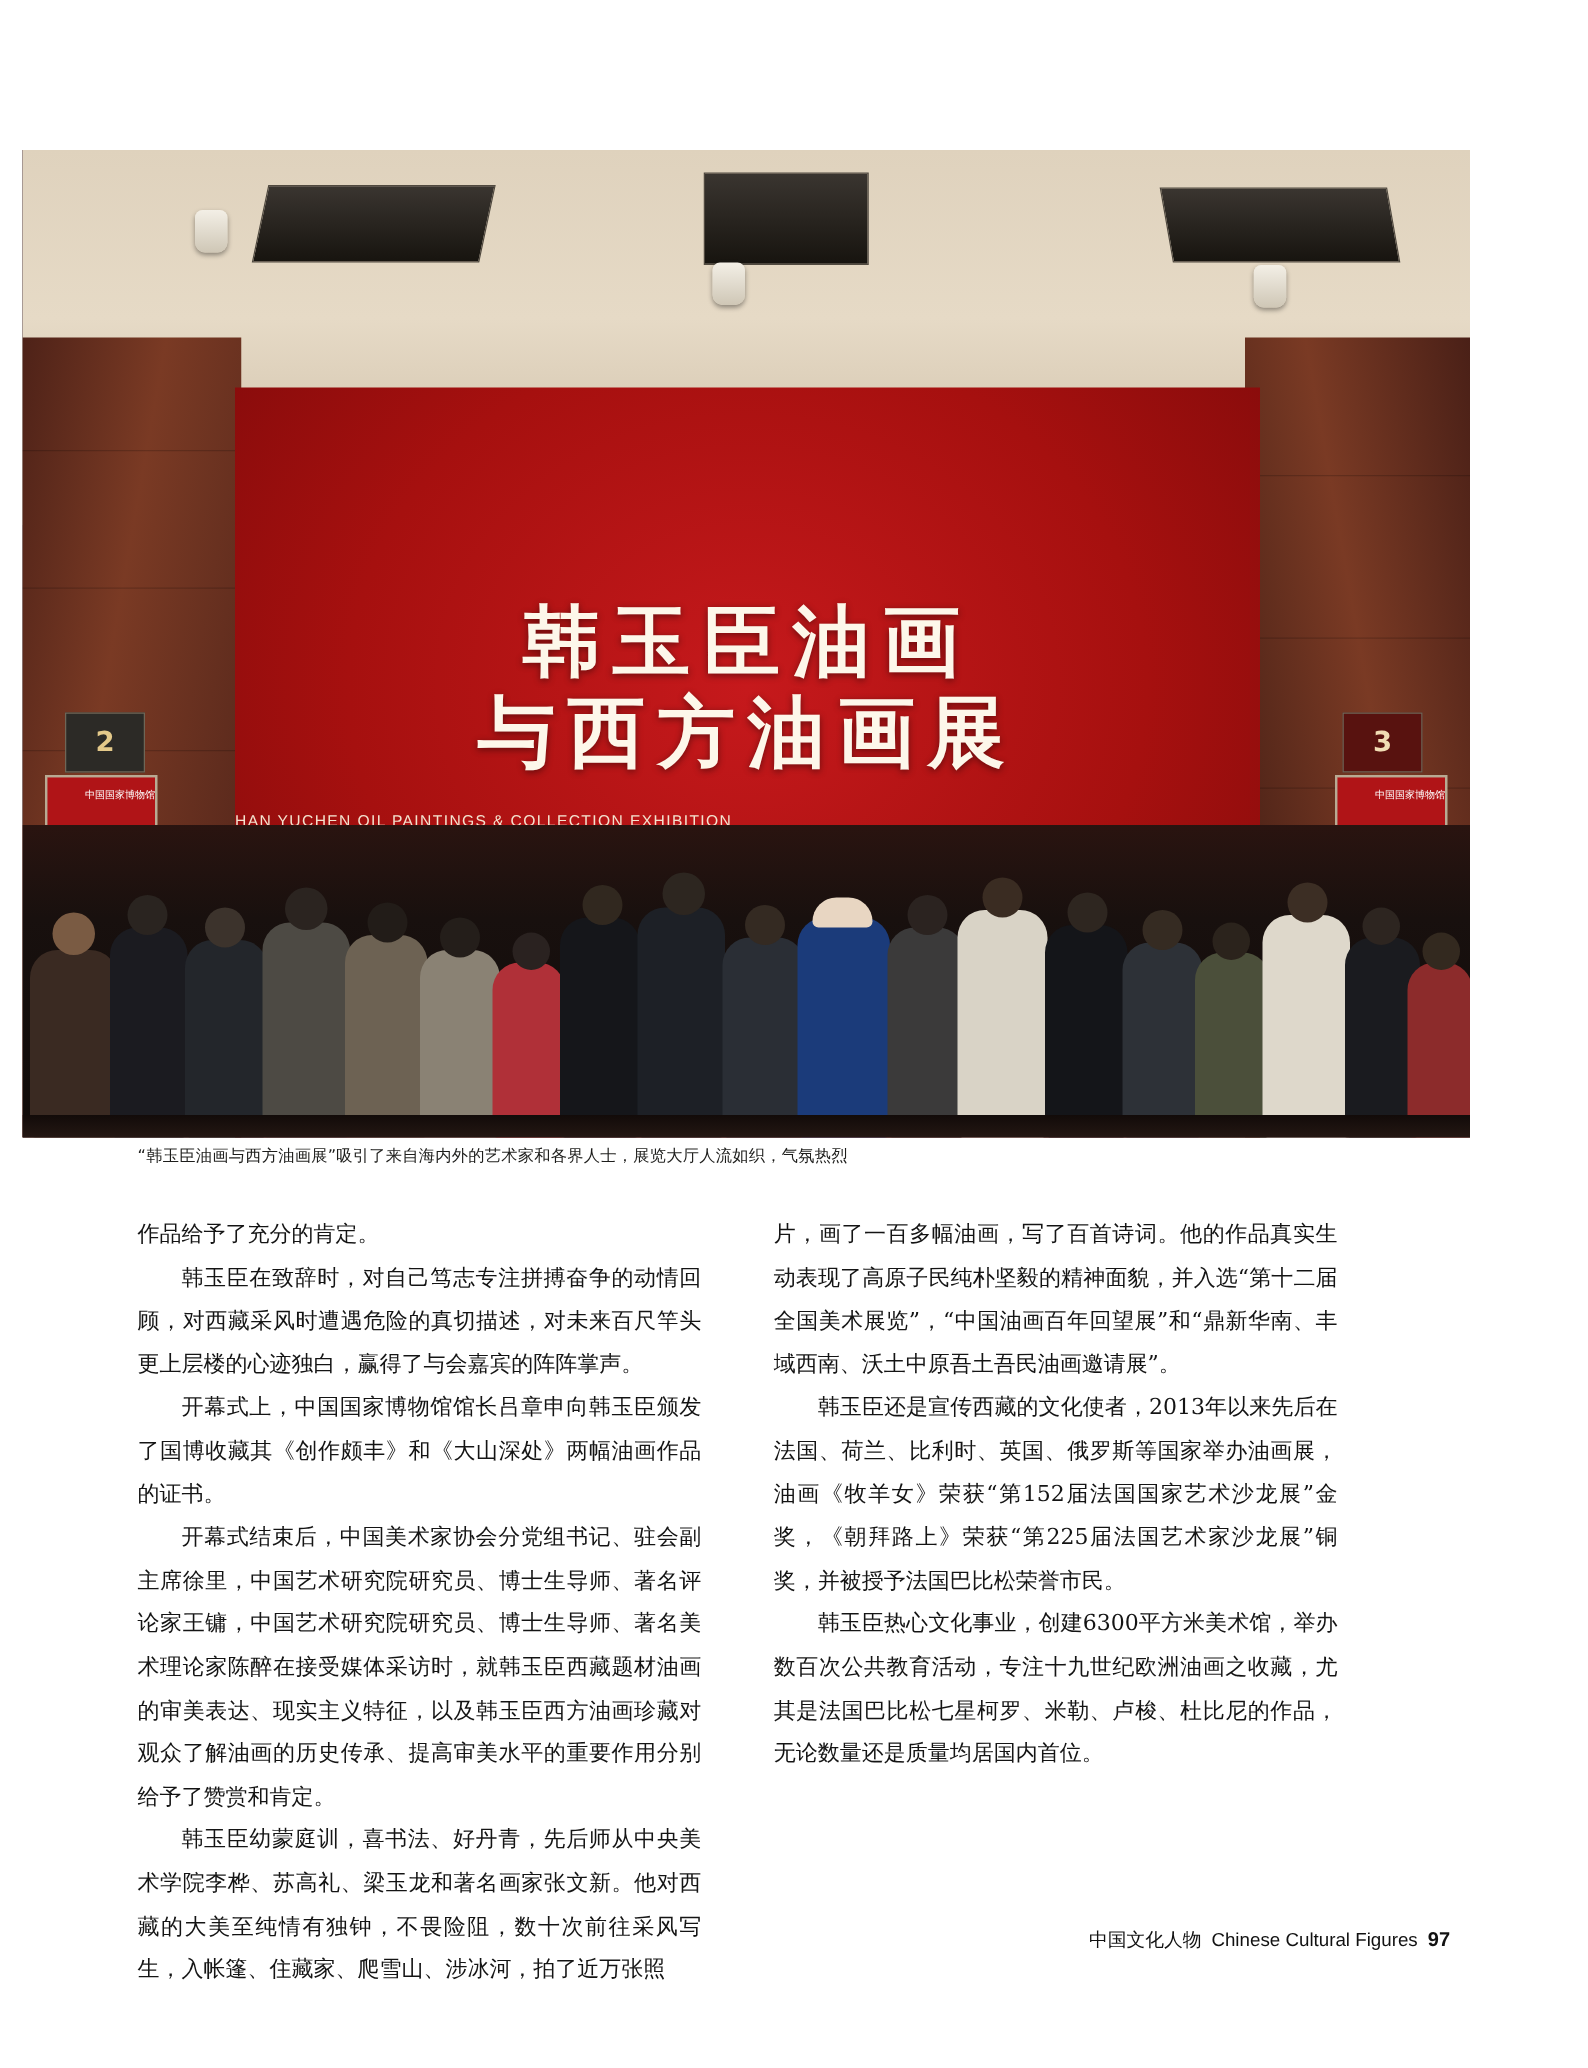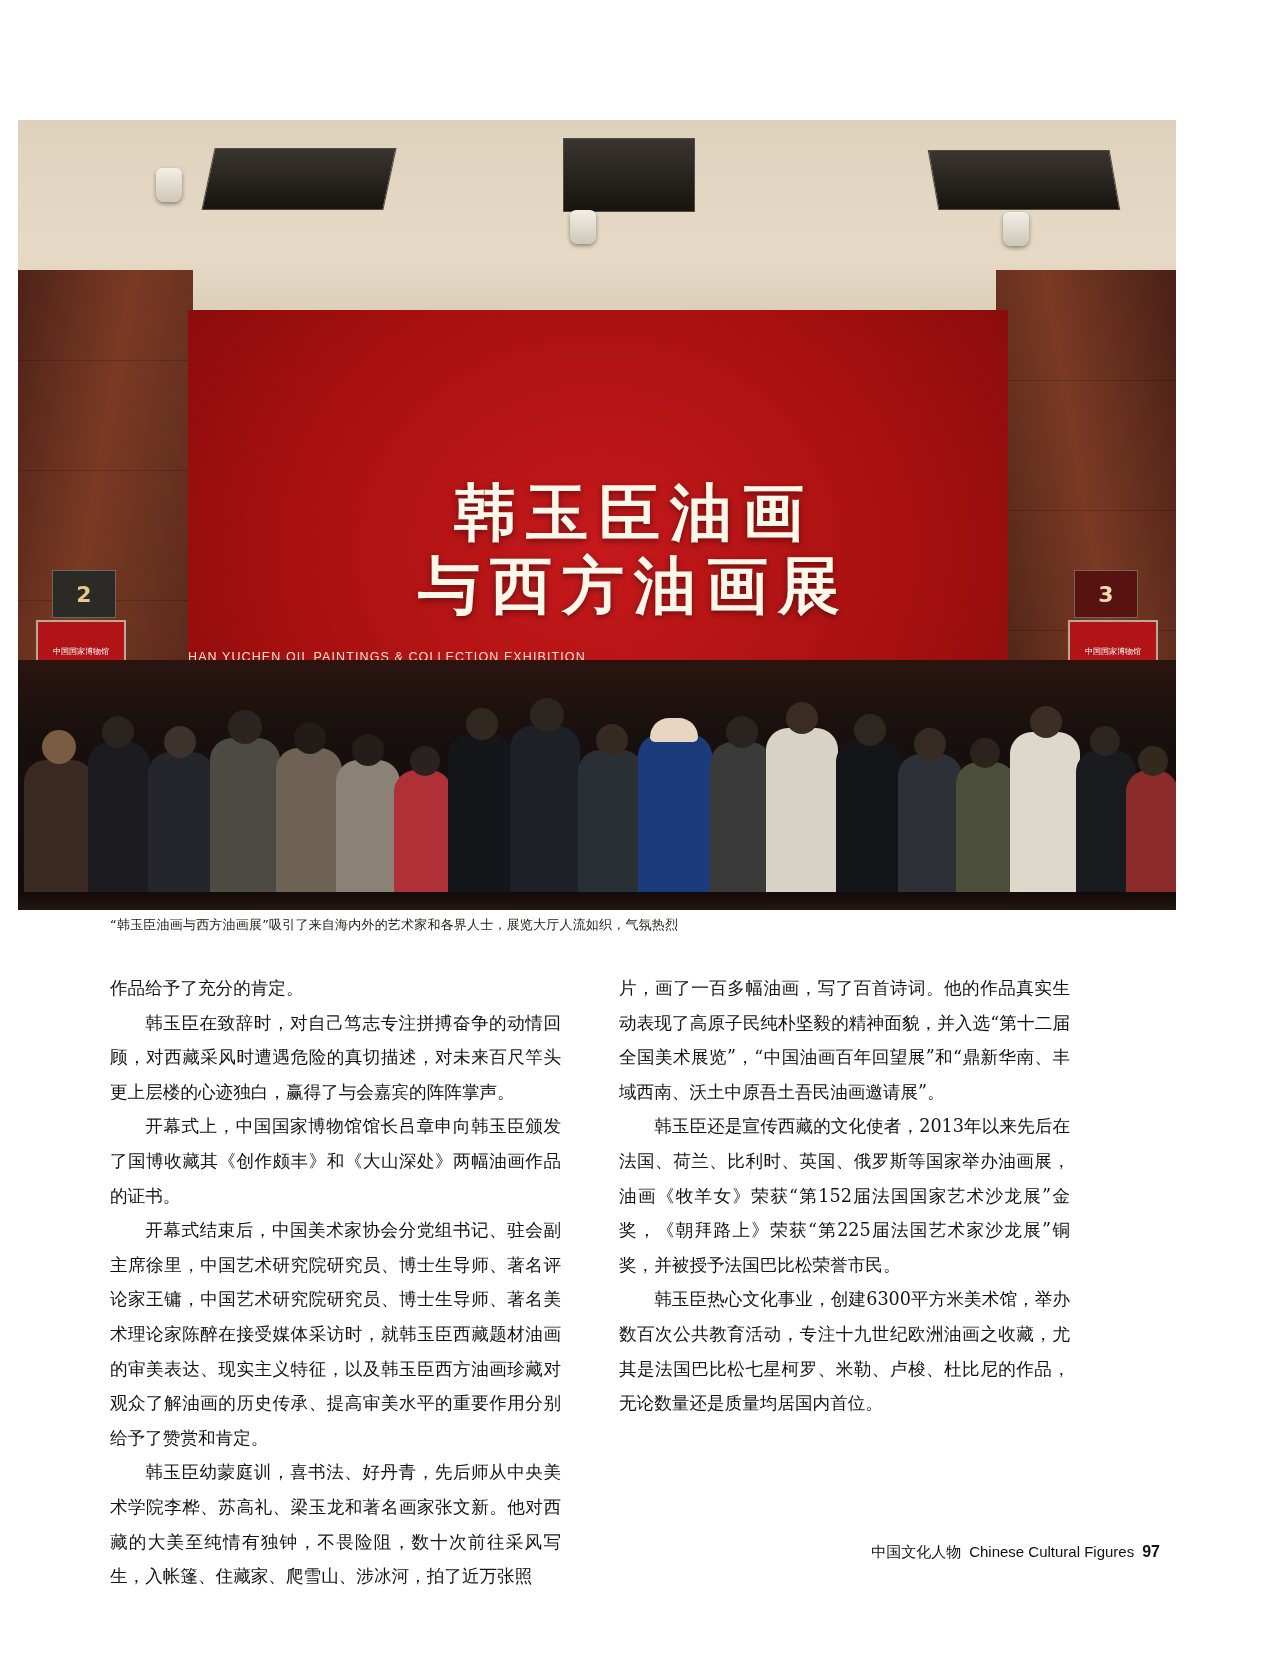--- a/index.html
+++ b/index.html
@@ -78,21 +78,20 @@
     position: absolute;
     left: 170px; top: 360px;
     width: 820px;
     text-align: center;
     color: #fdf7ea;
     font-family: "DejaVu Serif", serif;
     font-weight: 700;
     letter-spacing: 10px;
     text-shadow: 0 2px 6px rgba(0,0,0,.45);
     line-height: 1.05;
-    margin-left: 36px;
   }
   .calligraphy .l1 { font-size: 62px; }
   .calligraphy .l2 { font-size: 62px; margin-top: 8px; }
   .cap-en {
     position: absolute;
     left: 170px; top: 530px; width: 820px;
     text-align: left;
     color: #f4e3cf;
     font-family: "Liberation Sans", sans-serif;
     font-size: 12.5px;
@@ -124,22 +123,22 @@
     border: 2px solid #b8aa93;
   }
   .banner.left { left: 18px; top: 500px; }
   .banner.right { right: 18px; top: 500px; }
   .banner .bhead {
     height: 42px;
     background: #b01417;
     color: #fff;
     font-size: 8px;
     font-family: Liberation Serif, serif;
-    text-align: center;
-    padding-top: 24px;
+    text-align: right;
+    padding-top: 8px;
     box-sizing: border-box;
   }
   .numplate {
     position: absolute;
     width: 62px; height: 46px;
     background: #2c2a26;
     border: 1px solid #6e6657;
     color: #e4c98a;
     font-family: "DejaVu Sans", sans-serif;
     font-size: 22px;

